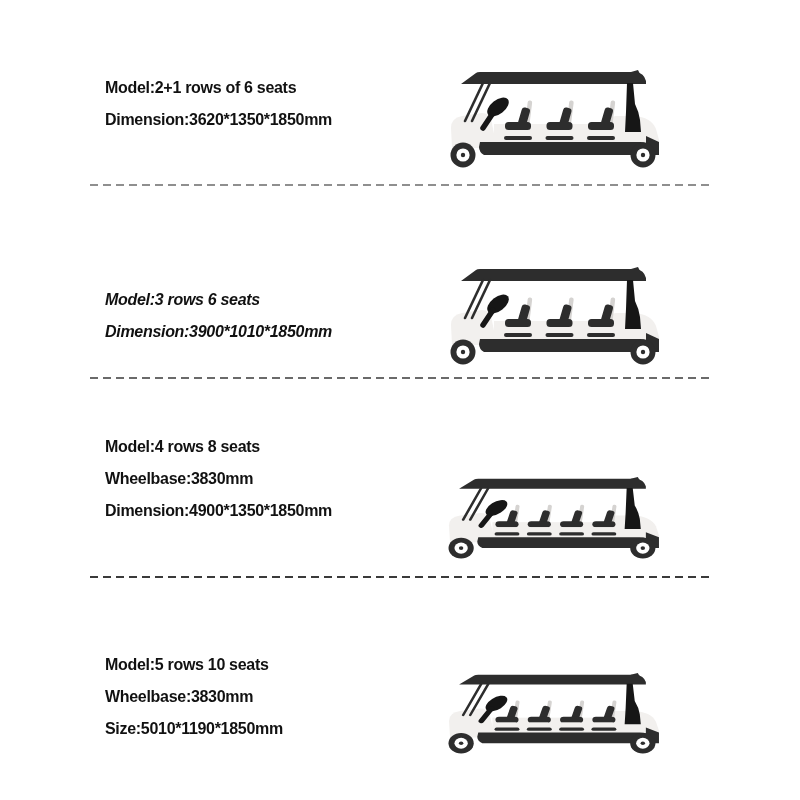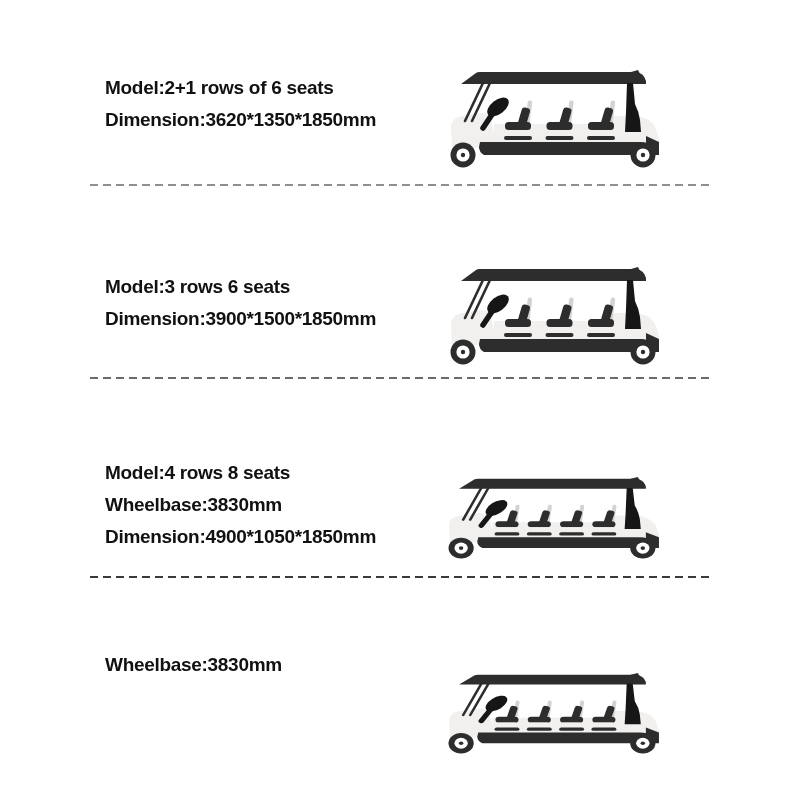--- a/index.html
+++ b/index.html
@@ -3,33 +3,33 @@
 <meta charset="utf-8">
 <style>
   html,body{margin:0;padding:0;}
   body{
     width:800px;height:800px;position:relative;background:#ffffff;
     font-family:"Liberation Sans", sans-serif;overflow:hidden;
   }
   .page{position:absolute;inset:0;}
   .specs{
     position:absolute;left:105px;width:340px;
-    color:#111;font-size:19px;font-weight:700;letter-spacing:-0.3px;
+    color:#111;font-size:16px;font-weight:700;letter-spacing:-0.3px;
   }
   .specs p{margin:0;line-height:32px;white-space:nowrap;}
   .cart{position:absolute;}
   .cart svg{display:block;width:100%;height:100%;}
   .divider{
     position:absolute;left:90px;width:622px;height:2px;
     background-repeat:repeat-x;
   }
   
   #specs-0{top:72px;}  #cart-0{left:450px;top:70px;width:212px;height:98px;}
-  #specs-1{top:271px;} #cart-1{left:450px;top:267px;width:212px;height:98px;}
-  #specs-2{top:457px;} #cart-2{left:448px;top:477px;width:214px;height:82px;}
+  #specs-1{top:284px;font-style:italic;} #cart-1{left:450px;top:267px;width:212px;height:98px;}
+  #specs-2{top:431px;} #cart-2{left:448px;top:477px;width:214px;height:82px;}
   #specs-3{top:649px;} #cart-3{left:448px;top:673px;width:214px;height:81px;}
   #divider-0{top:184px;} #divider-1{top:377px;} #divider-2{top:576px;}
 </style>
 </head>
 <body>
 
 <div class="page">
 
   <div class="specs" id="specs-0">
     <p>Model:2+1 rows of 6 seats</p>
@@ -69,21 +69,21 @@
     <circle cx="13" cy="85" r="2.2" fill="#2d2d2d"></circle>
     <circle cx="193" cy="85" r="12.5" fill="#2d2d2d"></circle>
     <circle cx="193" cy="85" r="6.6" fill="#ffffff"></circle>
     <circle cx="193" cy="85" r="2.2" fill="#2d2d2d"></circle>
       </svg>
     </div>
   <div class="divider" id="divider-0" style="background-image: repeating-linear-gradient(90deg, rgb(143, 143, 143) 0px, rgb(143, 143, 143) 8px, transparent 8px, transparent 13px);"></div>
 
   <div class="specs" id="specs-1">
     <p>Model:3 rows 6 seats</p>
-    <p>Dimension:3900*1500*1850mm</p>
+    <p>Dimension:3900*1010*1850mm</p>
   </div>
   <div class="cart" id="cart-1">
       <svg viewBox="0 0 212 98" preserveAspectRatio="none" xmlns="http://www.w3.org/2000/svg">
         <rect x="44" y="54" width="136" height="24" fill="#f2f0ee"></rect>
         <path d="M2,78 L1,58 Q1,48 12,46 L32,43 Q39,43 41,49 L47,78 Z" fill="#f2f0ee"></path>
         <path d="M156,78 L156,56 Q156,47 166,46 L184,46 Q201,47 206,59 L209,70 L209,78 Z" fill="#f2f0ee"></path>
         <path d="M196,66 L209,72 L209,85 L196,85 Z" fill="#2d2d2d"></path>
         <path d="M30,72 L190,72 Q198,72 202,77 L204,83 Q198,86 190,85 L34,85 Q29,82 29,77 Z" fill="#2d2d2d"></path>
         <path d="M181,2 L188,0 L191,6 L183,6 Z" fill="#2d2d2d"></path>
         <path d="M11,14 L26,3 Q27,2 30,2 L186,2 Q194,3 196,11 L196,14 Z" fill="#2d2d2d"></path>
@@ -113,21 +113,21 @@
     <circle cx="193" cy="85" r="12.5" fill="#2d2d2d"></circle>
     <circle cx="193" cy="85" r="6.6" fill="#ffffff"></circle>
     <circle cx="193" cy="85" r="2.2" fill="#2d2d2d"></circle>
       </svg>
     </div>
   <div class="divider" id="divider-1" style="background-image: repeating-linear-gradient(90deg, rgb(106, 106, 106) 0px, rgb(106, 106, 106) 8px, transparent 8px, transparent 13px);"></div>
 
   <div class="specs" id="specs-2">
     <p>Model:4 rows 8 seats</p>
     <p>Wheelbase:3830mm</p>
-    <p>Dimension:4900*1050*1850mm</p>
+    <p>Dimension:4900*1350*1850mm</p>
   </div>
   <div class="cart" id="cart-2">
       <svg viewBox="0 0 212 98" preserveAspectRatio="none" xmlns="http://www.w3.org/2000/svg">
         <rect x="44" y="54" width="136" height="24" fill="#f2f0ee"></rect>
         <path d="M2,78 L1,58 Q1,48 12,46 L32,43 Q39,43 41,49 L47,78 Z" fill="#f2f0ee"></path>
         <path d="M156,78 L156,56 Q156,47 166,46 L184,46 Q201,47 206,59 L209,70 L209,78 Z" fill="#f2f0ee"></path>
         <path d="M196,66 L209,72 L209,85 L196,85 Z" fill="#2d2d2d"></path>
         <path d="M30,72 L190,72 Q198,72 202,77 L204,83 Q198,86 190,85 L34,85 Q29,82 29,77 Z" fill="#2d2d2d"></path>
         <path d="M181,2 L188,0 L191,6 L183,6 Z" fill="#2d2d2d"></path>
         <path d="M11,14 L26,3 Q27,2 30,2 L186,2 Q194,3 196,11 L196,14 Z" fill="#2d2d2d"></path>
@@ -160,21 +160,23 @@
     <circle cx="13" cy="85" r="6.6" fill="#ffffff"></circle>
     <circle cx="13" cy="85" r="2.2" fill="#2d2d2d"></circle>
     <circle cx="193" cy="85" r="12.5" fill="#2d2d2d"></circle>
     <circle cx="193" cy="85" r="6.6" fill="#ffffff"></circle>
     <circle cx="193" cy="85" r="2.2" fill="#2d2d2d"></circle>
       </svg>
     </div>
   <div class="divider" id="divider-2" style="background-image: repeating-linear-gradient(90deg, rgb(58, 58, 58) 0px, rgb(58, 58, 58) 8px, transparent 8px, transparent 13px);"></div>
 
   <div class="specs" id="specs-3">
+    <p>Model:5 rows 10 seats</p>
     <p>Wheelbase:3830mm</p>
+    <p>Size:5010*1190*1850mm</p>
   </div>
   <div class="cart" id="cart-3">
       <svg viewBox="0 0 212 98" preserveAspectRatio="none" xmlns="http://www.w3.org/2000/svg">
         <rect x="44" y="54" width="136" height="24" fill="#f2f0ee"></rect>
         <path d="M2,78 L1,58 Q1,48 12,46 L32,43 Q39,43 41,49 L47,78 Z" fill="#f2f0ee"></path>
         <path d="M156,78 L156,56 Q156,47 166,46 L184,46 Q201,47 206,59 L209,70 L209,78 Z" fill="#f2f0ee"></path>
         <path d="M196,66 L209,72 L209,85 L196,85 Z" fill="#2d2d2d"></path>
         <path d="M30,72 L190,72 Q198,72 202,77 L204,83 Q198,86 190,85 L34,85 Q29,82 29,77 Z" fill="#2d2d2d"></path>
         <path d="M181,2 L188,0 L191,6 L183,6 Z" fill="#2d2d2d"></path>
         <path d="M11,14 L26,3 Q27,2 30,2 L186,2 Q194,3 196,11 L196,14 Z" fill="#2d2d2d"></path>

